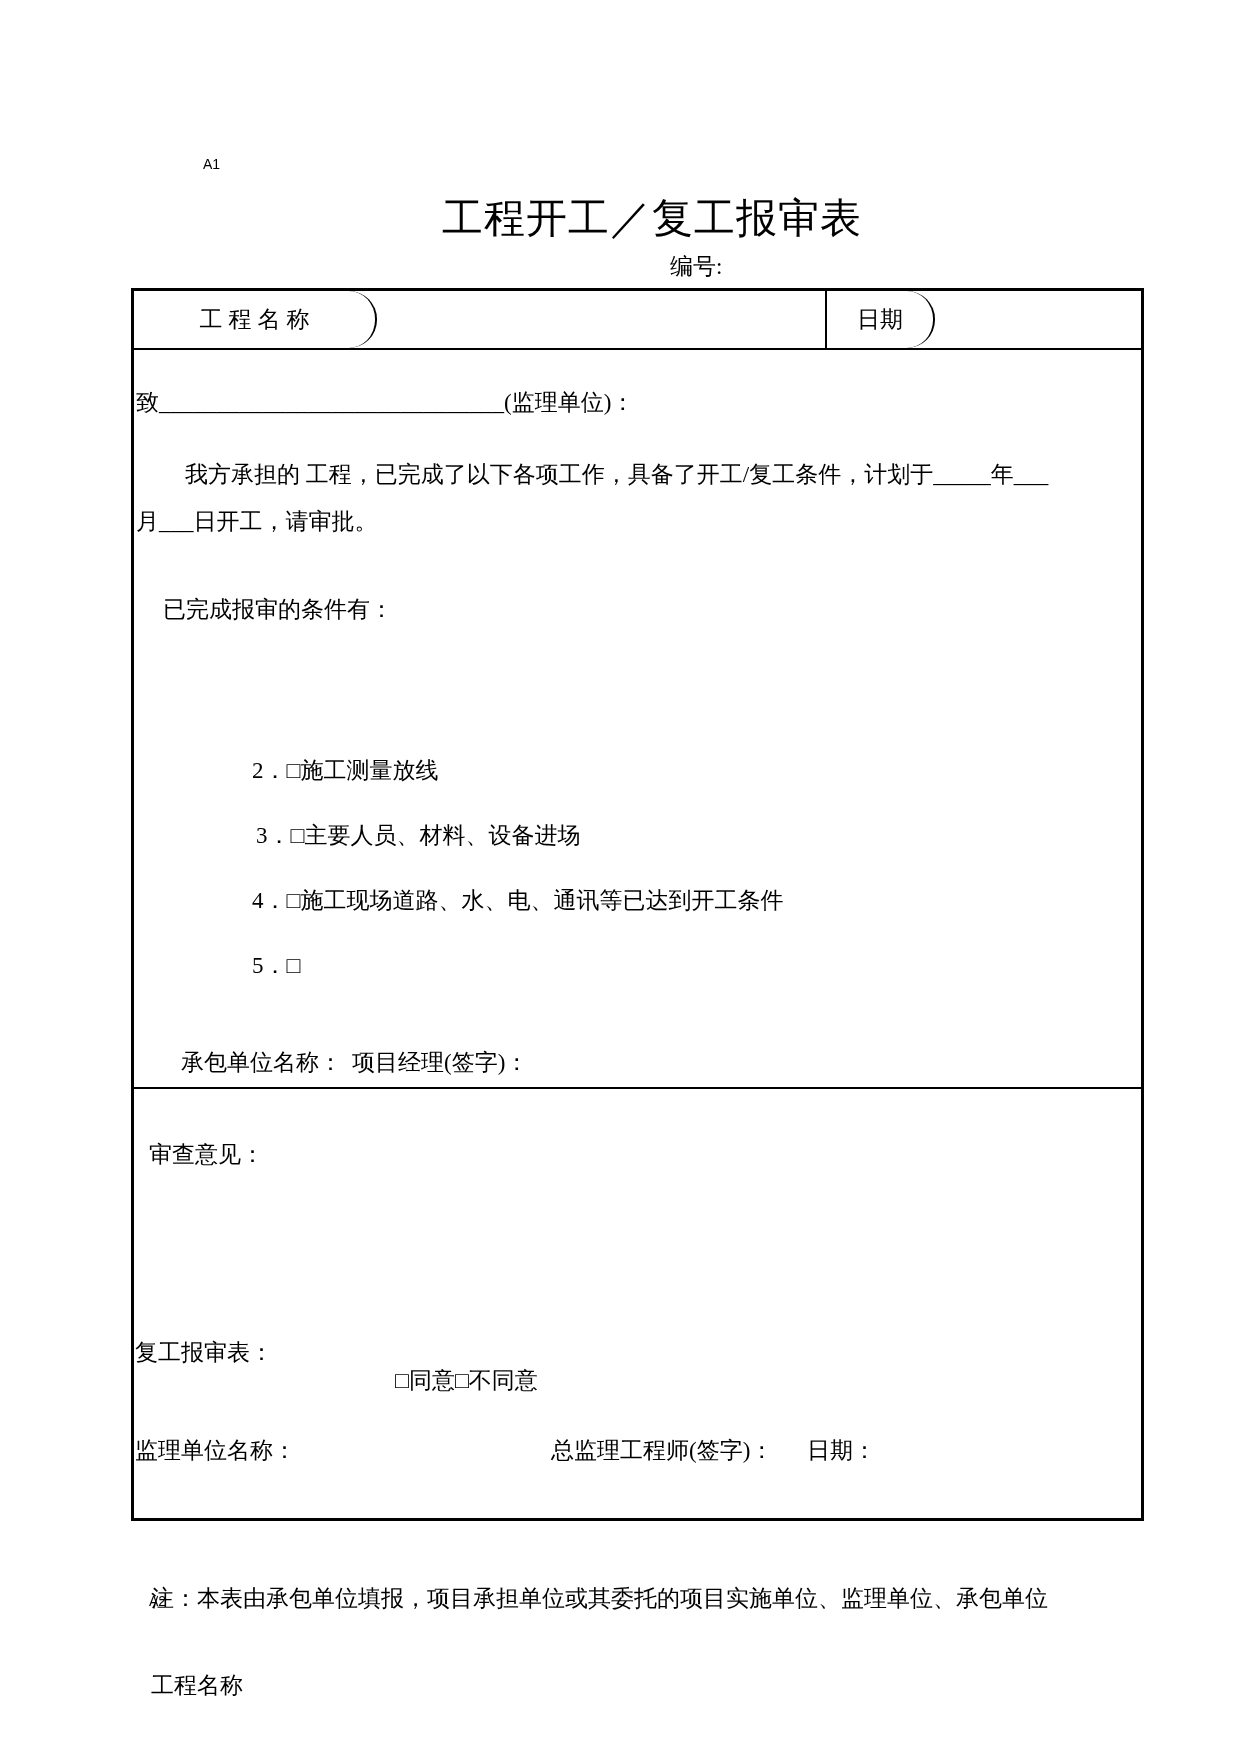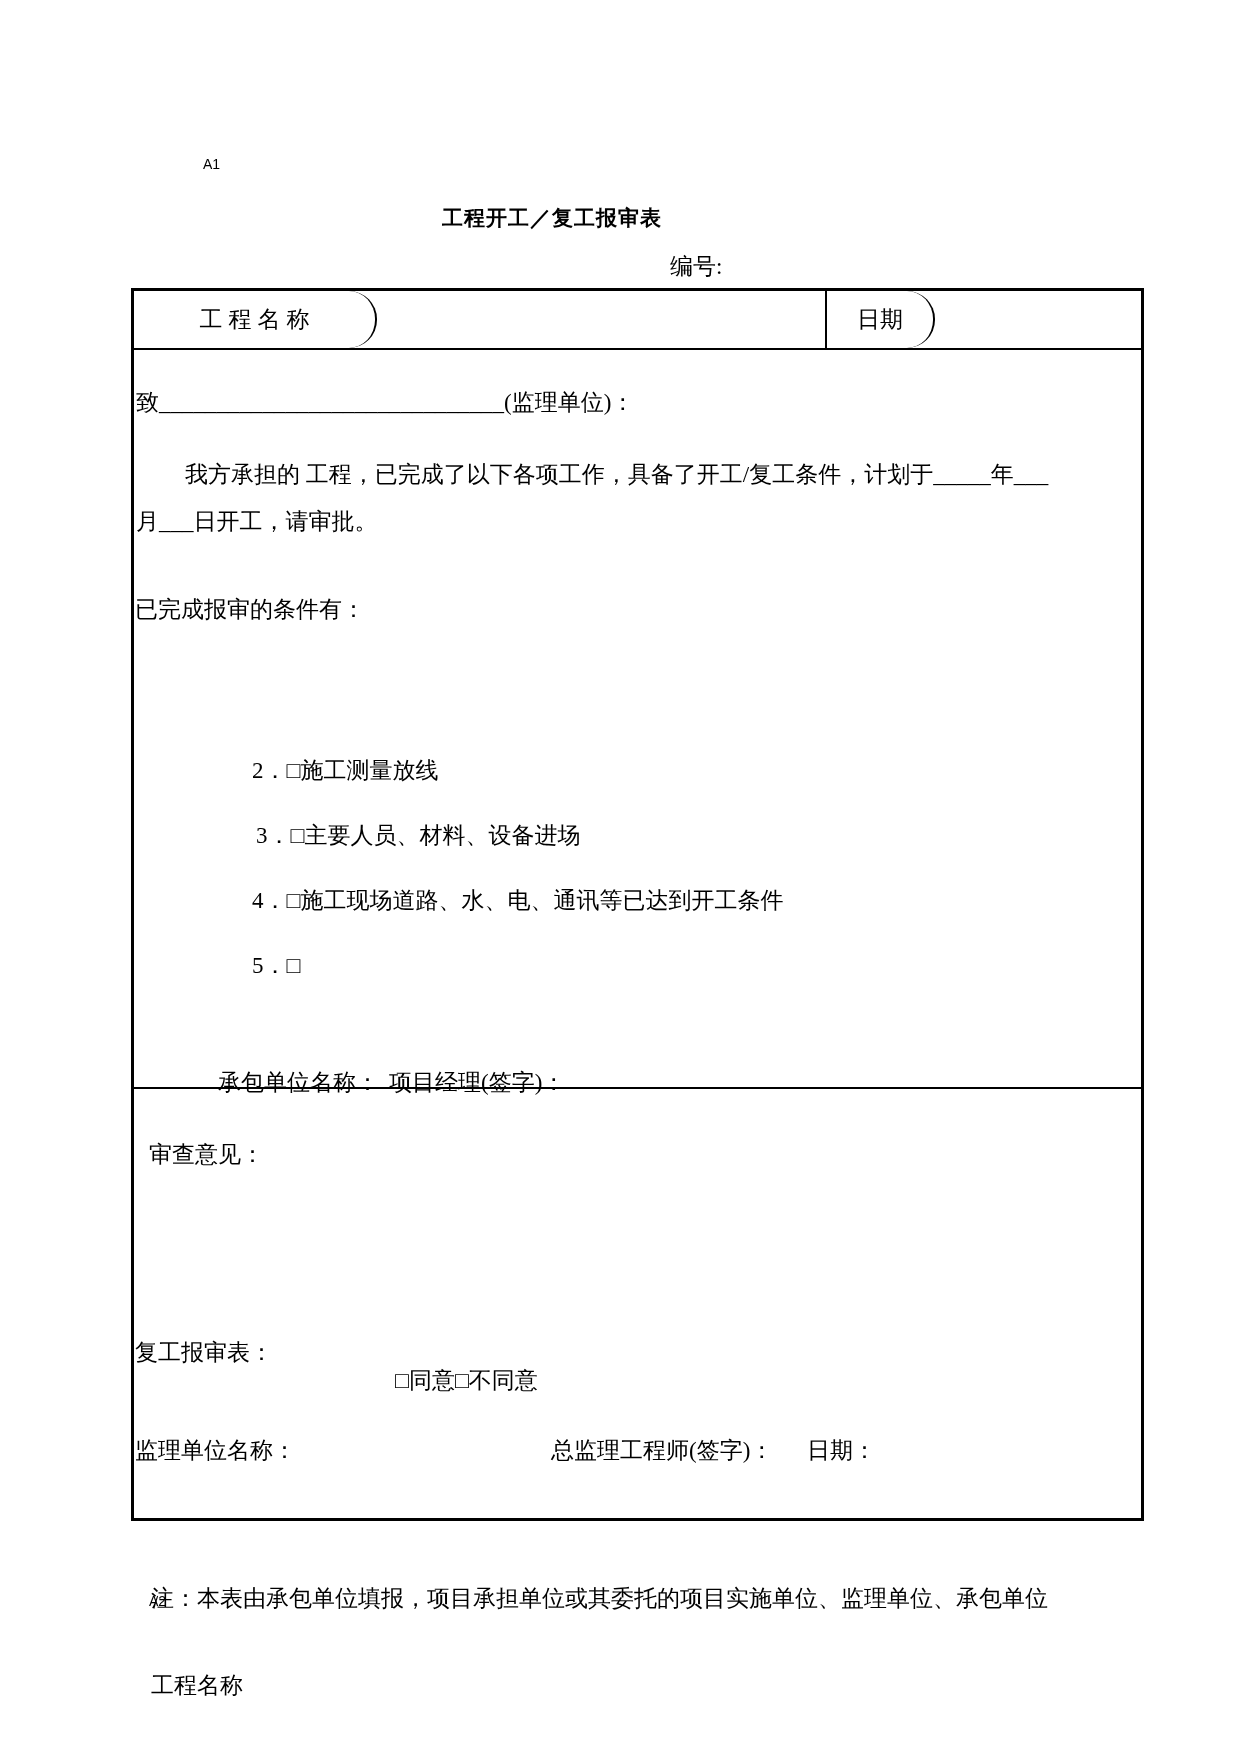--- a/index.html
+++ b/index.html
@@ -12,22 +12,22 @@
     font-family:"Liberation Serif","DejaVu Serif",serif;
     font-size:23px;
     overflow:hidden;
   }
   .sans{font-family:"Liberation Sans","DejaVu Sans",sans-serif;}
   .t{position:absolute;line-height:28px;white-space:pre;}
   .code{font-size:14px;line-height:26px;}
   .title{
     position:absolute;
     left:442px;top:199px;
-    font-size:21px;line-height:38px;
-    font-weight:700;
+    font-size:41px;line-height:38px;
+    font-weight:400;
     letter-spacing:1px;
     white-space:pre;
   }
   .serial{position:absolute;left:670px;top:253px;line-height:28px;white-space:pre;}
   .form-table{
     position:absolute;
     left:131px;top:288px;
     width:1013px;height:1233px;
     border:3px solid #000;
     box-sizing:border-box;
@@ -70,40 +70,40 @@
     </div>
 
     <div class="row2">
 
       <div class="t" style="left:51px;top:111px;">我方承担的 工程，已完成了以下各项工作，具备了开工/复工条件，计划于_____年___</div>
 
       <div class="t" style="left:2px;top:39px;">致______________________________(监理单位)：</div>
 
       <div class="t" style="left:2px;top:158px;">月___日开工，请审批。</div>
 
-      <div class="t" style="left:1px;top:246px;">已完成报审的条件有：</div>
+      <div class="t" style="left:1px;top:246px;padding-left:28px;">已完成报审的条件有：</div>
 
 
       <div class="t" style="left:72px;top:379px;">
         <span class="item-num">2．</span><span class="chk">□</span><span>施工测量放线</span>
       </div>
 
       <div class="t" style="left:76px;top:444px;">
         <span class="item-num">3．</span><span class="chk">□</span><span>主要人员、材料、设备进场</span>
       </div>
 
       <div class="t" style="left:72px;top:509px;">
         <span class="item-num">4．</span><span class="chk">□</span><span>施工现场道路、水、电、通讯等已达到开工条件</span>
       </div>
 
       <div class="t" style="left:72px;top:574px;">
         <span class="item-num">5．</span><span class="chk">□</span><span></span>
       </div>
 
-      <div class="t" style="left:1px;top:691px;padding-left:37px;">
+      <div class="t" style="left:1px;top:671px;">
         <span>承包单位名称：</span><span class="gap10">项目经理(签字)：</span>
       </div>
 
     </div>
 
     <div class="row3">
 
       <div class="t" style="left:15px;top:52px;">审查意见：</div>
 
       <div class="t" style="left:1px;top:250px;">复工报审表：</div>

